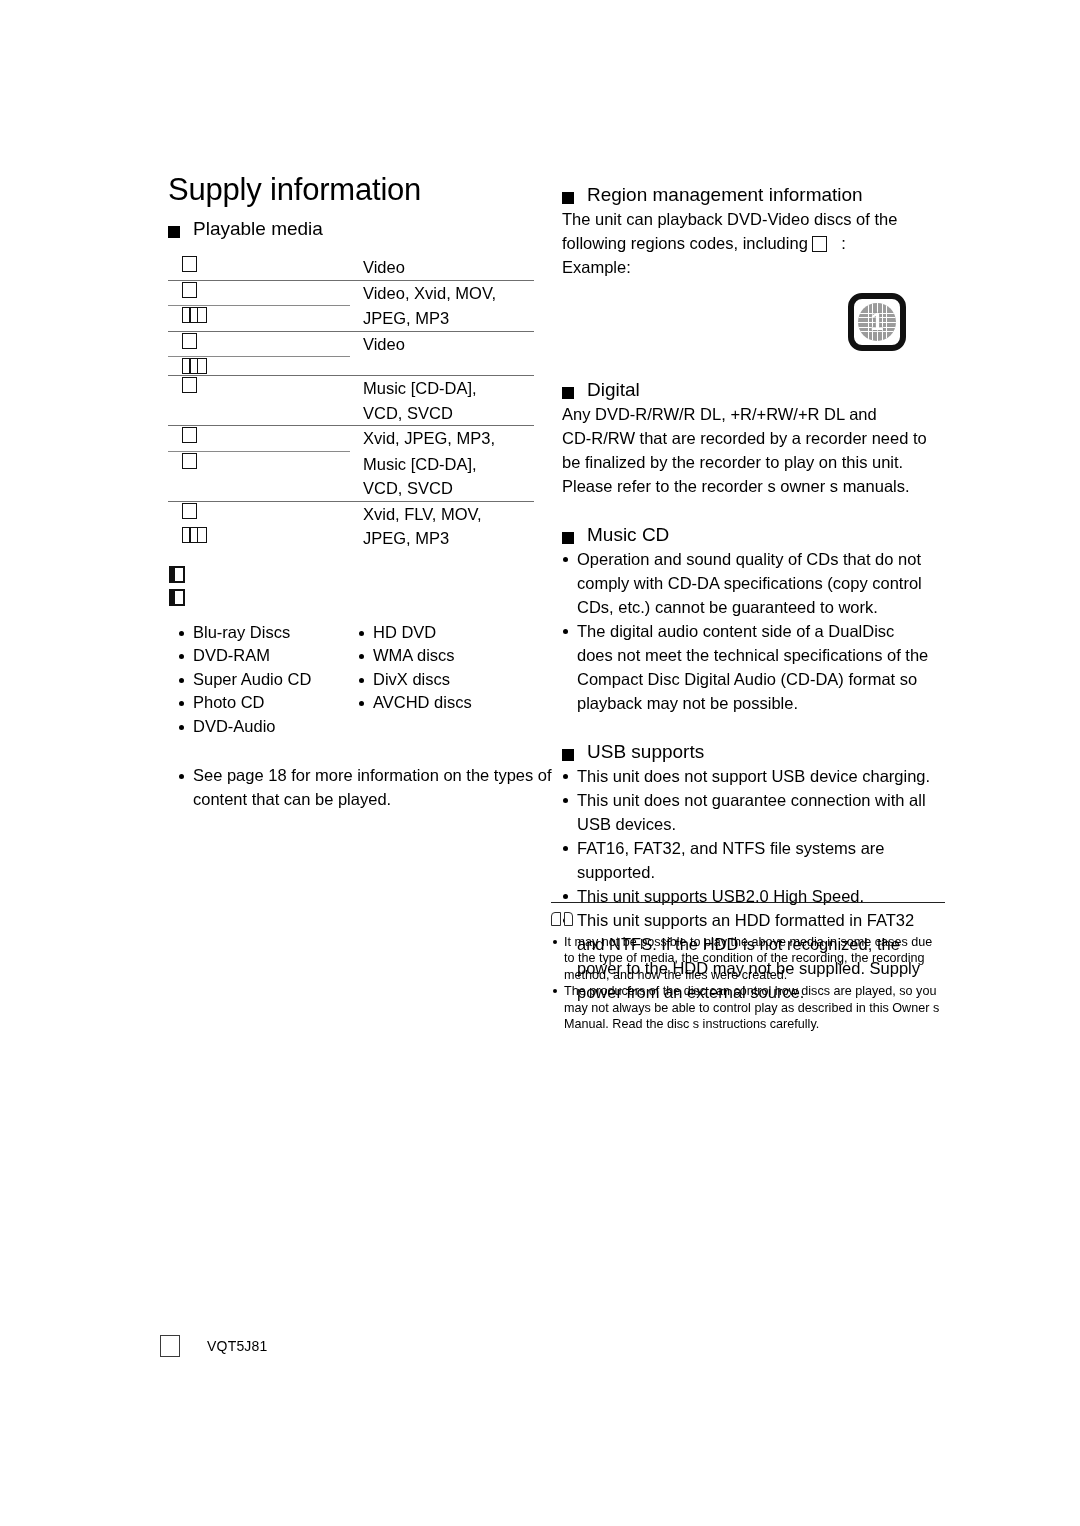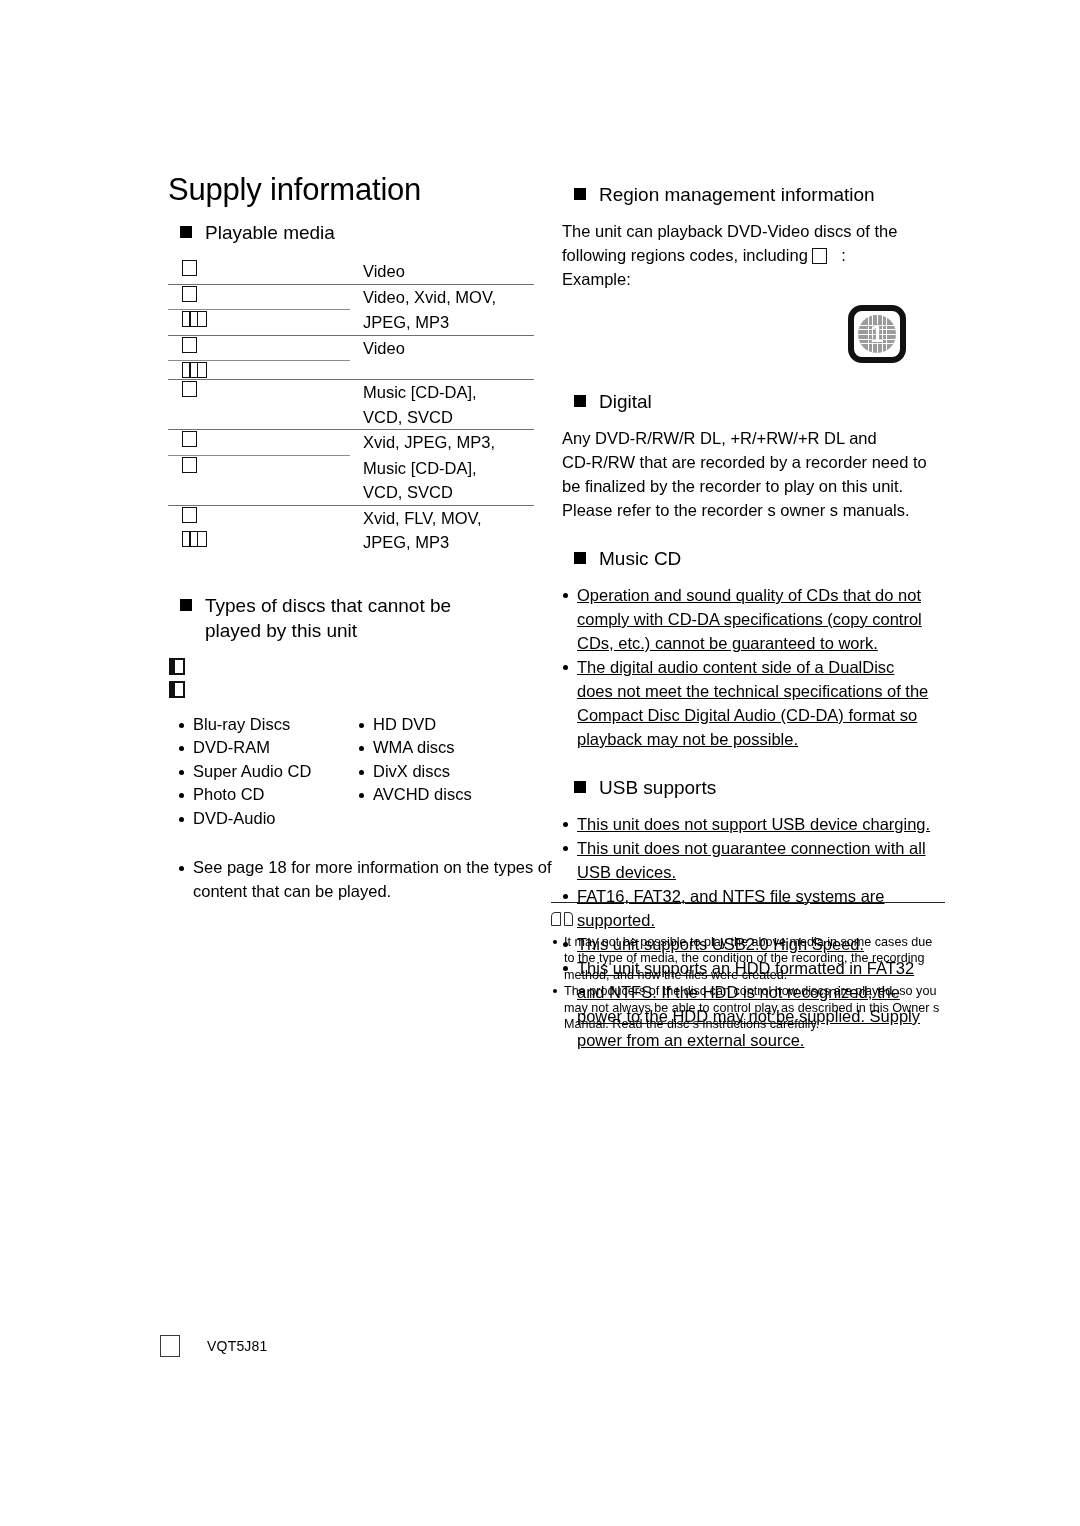--- a/index.html
+++ b/index.html
@@ -39,24 +39,24 @@
   .page-title {
     font-size: 31px;
     font-weight: normal;
     letter-spacing: -0.2px;
     line-height: 36px;
     margin: 0 0 8px 0;
   }
 
   .sec-head {
     display: flex;
-    align-items: flex-start;
+    align-items: center;
     font-size: 19px;
     line-height: 25px;
-    margin: 12px;
+    margin: 0;
   }
   .sec-head .sq {
     width: 12px;
     height: 12px;
     background: #000;
     flex: 0 0 auto;
     margin-top: 6px;
     margin-right: 13px;
   }
   .sec-head .sec-label { display:block; }
@@ -275,21 +275,20 @@
     line-height: 1;
     text-shadow: 0 0 2px #7a7a7a;
   }
 
   ul.dotlist {
     list-style: none;
     margin: 0;
     padding: 0;
     font-size: 16.5px;
     line-height: 24px;
-    text-decoration: underline;
   }
   ul.dotlist li {
     position: relative;
     padding-left: 15px;
   }
   ul.dotlist li::before {
     content: "";
     position: absolute;
     left: 1px;
     top: 10px;
@@ -489,27 +488,20 @@
 
       <div class="mrow">
         <div class="mcell-icon">
           <span class="ico-tri"></span>
         </div>
         <div class="mcell-text">JPEG, MP3</div>
       </div>
 
     </div>
 
-    <div class="sec-head types-head">
-      <span class="sq"></span>
-      <span class="sec-label">
-        <span>Types of discs that cannot be</span><br>
-        <span>played by this unit</span>
-      </span>
-    </div>
 
     <div class="glyph-stack">
       <div><span class="ico-half"></span></div>
       <div><span class="ico-half"></span></div>
     </div>
 
     <div class="two-col-list">
       <ul class="c1">
         <li>Blu-ray Discs</li>
         <li>DVD-RAM</li>

